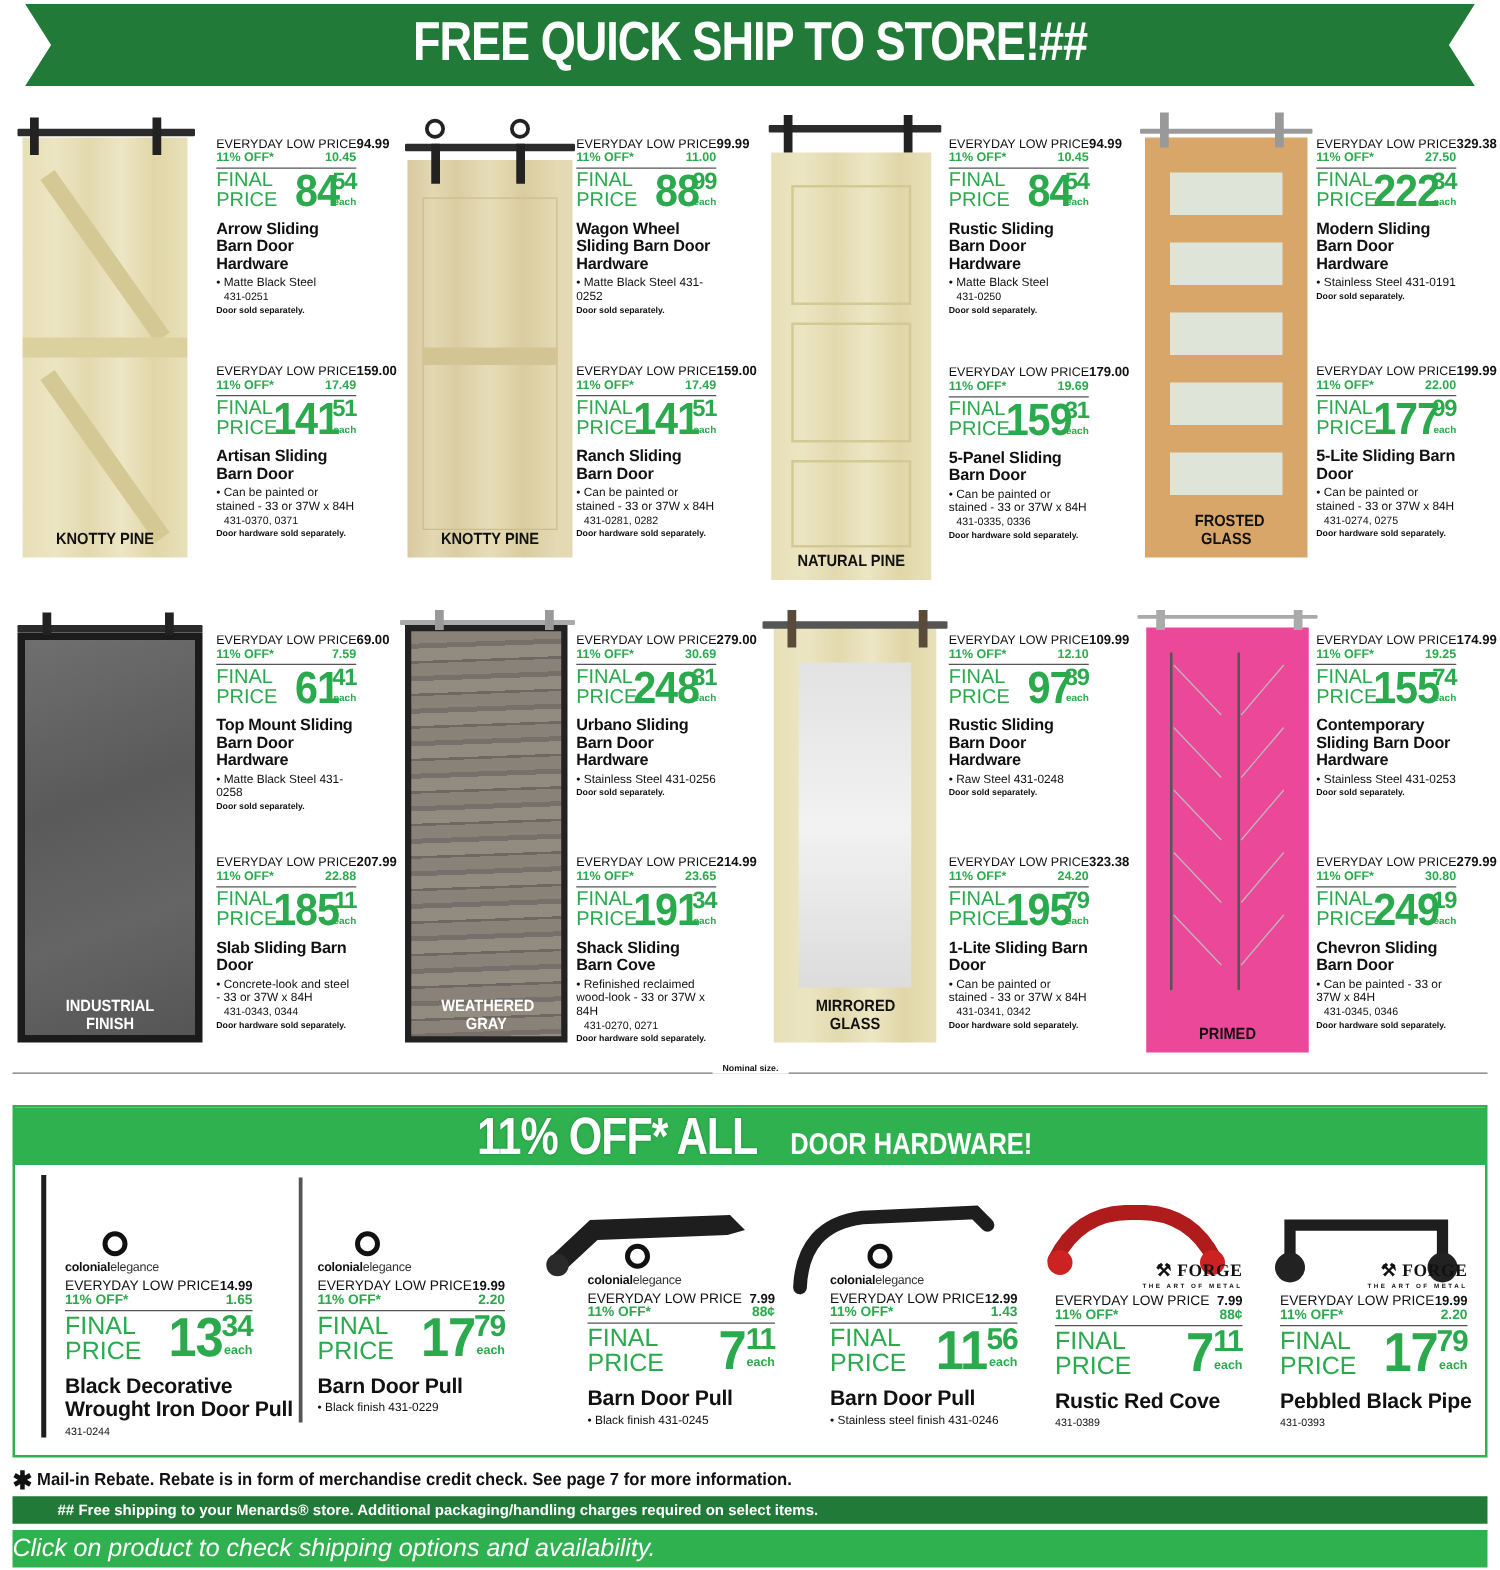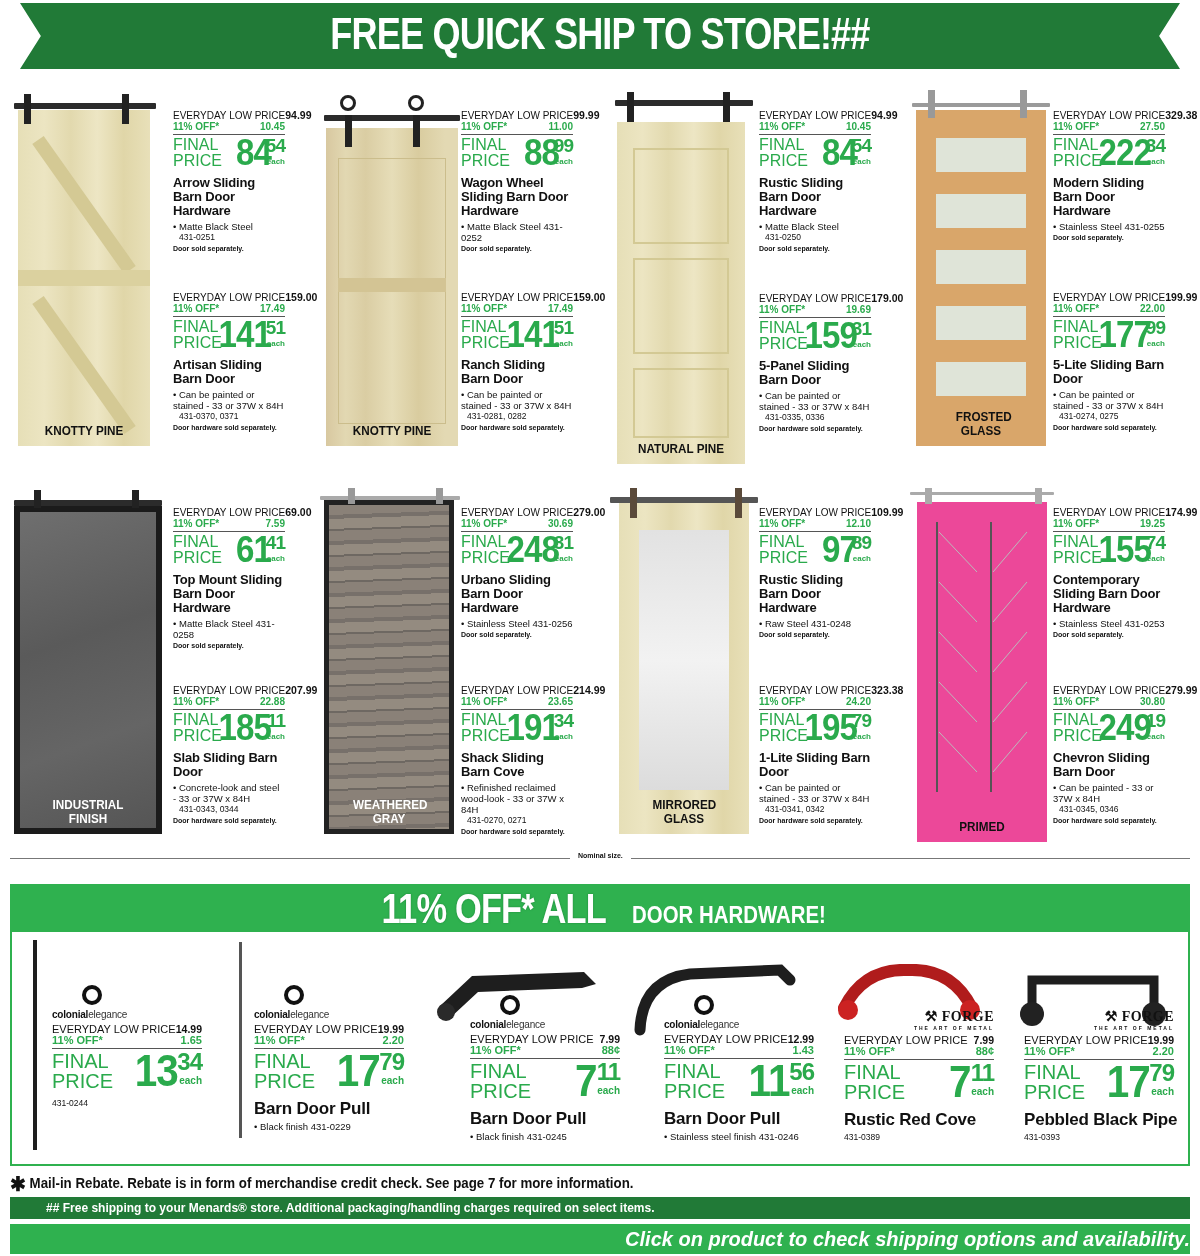--- a/index.html
+++ b/index.html
@@ -43,21 +43,21 @@
 .hw .price .fp{height:46px}
 .hw .price .big{font-size:44px;line-height:46px;right:24px}
 .hw .price .cents{font-size:24px;line-height:24px}
 .hw .price .each{top:26px;font-size:10px}
 .hw .price .name{font-size:17px;line-height:19px;margin-top:4px}
 .hw .price .elp{font-size:11px}
 .hw .price .off{font-size:11px}
 .rebate{position:absolute;left:10px;top:1172px;font-size:14px;font-weight:bold;transform:scaleX(.95);transform-origin:left}
 .rebate .star{font-size:20px;vertical-align:-3px}
 .ship{position:absolute;left:10px;top:1197px;width:1180px;height:22px;background:#217a37;color:#fff;font-size:12px;font-weight:bold;line-height:22px;padding-left:36px}
-.click{position:absolute;left:10px;top:1224px;width:1180px;height:30px;background:#2fb14f;color:#fff;font-size:20px;font-weight:bold;font-style:italic;line-height:30px;text-align:right}
+.click{position:absolute;left:10px;top:1224px;width:1180px;height:30px;background:#2fb14f;color:#fff;font-size:20px;font-weight:normal;font-style:italic;line-height:30px;text-align:left}
 .pull{position:absolute;background:#1e1e1e}
 </style>
 </head>
 <body>
 
 <div class="banner">
     <span>FREE QUICK SHIP TO STORE!##</span>
   </div>
 
 <div class="door pine" style="left:18px;top:110px;width:132px;height:336px">
@@ -303,21 +303,21 @@
 <div class="fp">
         <div class="fpl">
           <div>FINAL</div>
           <div>PRICE</div>
         </div>
         <span class="big">222</span>
         <span class="cents">34</span>
         <span class="each">each</span>
       </div>
 <div class="name">Modern Sliding Barn Door Hardware</div>
-<div class="bul">• Stainless Steel 431-0255</div>
+<div class="bul">• Stainless Steel 431-0191</div>
 <div class="sku"></div>
 <div class="note">Door sold separately.</div>
     </div>
     <div class="price" style="left: 1053px; top: 292px;">
       <div class="elp">
         <span>EVERYDAY LOW PRICE</span>
         <b>199.99</b>
       </div>
 <div class="off">
         <span>11% OFF*</span>
@@ -569,20 +569,21 @@
         </div>
 <div class="fp">
           <div class="fpl">
             <div>FINAL</div>
             <div>PRICE</div>
           </div>
           <span class="big">13</span>
           <span class="cents">34</span>
           <span class="each">each</span>
         </div>
+<div class="name" style="width:190px">Black Decorative Wrought Iron Door Pull</div>
 <div class="bul"></div>
 <div class="sku" style="padding-left:0">431-0244</div>
       </div>
     </div>
     <div class="hw" style="left: 254px; top: 985px;">
       <div class="cering"></div>
       <div class="brand"><span>colonial</span><i>elegance</i></div>
       <div class="price" style="margin-top:4px">
         <div class="elp">
           <span>EVERYDAY LOW PRICE</span>

